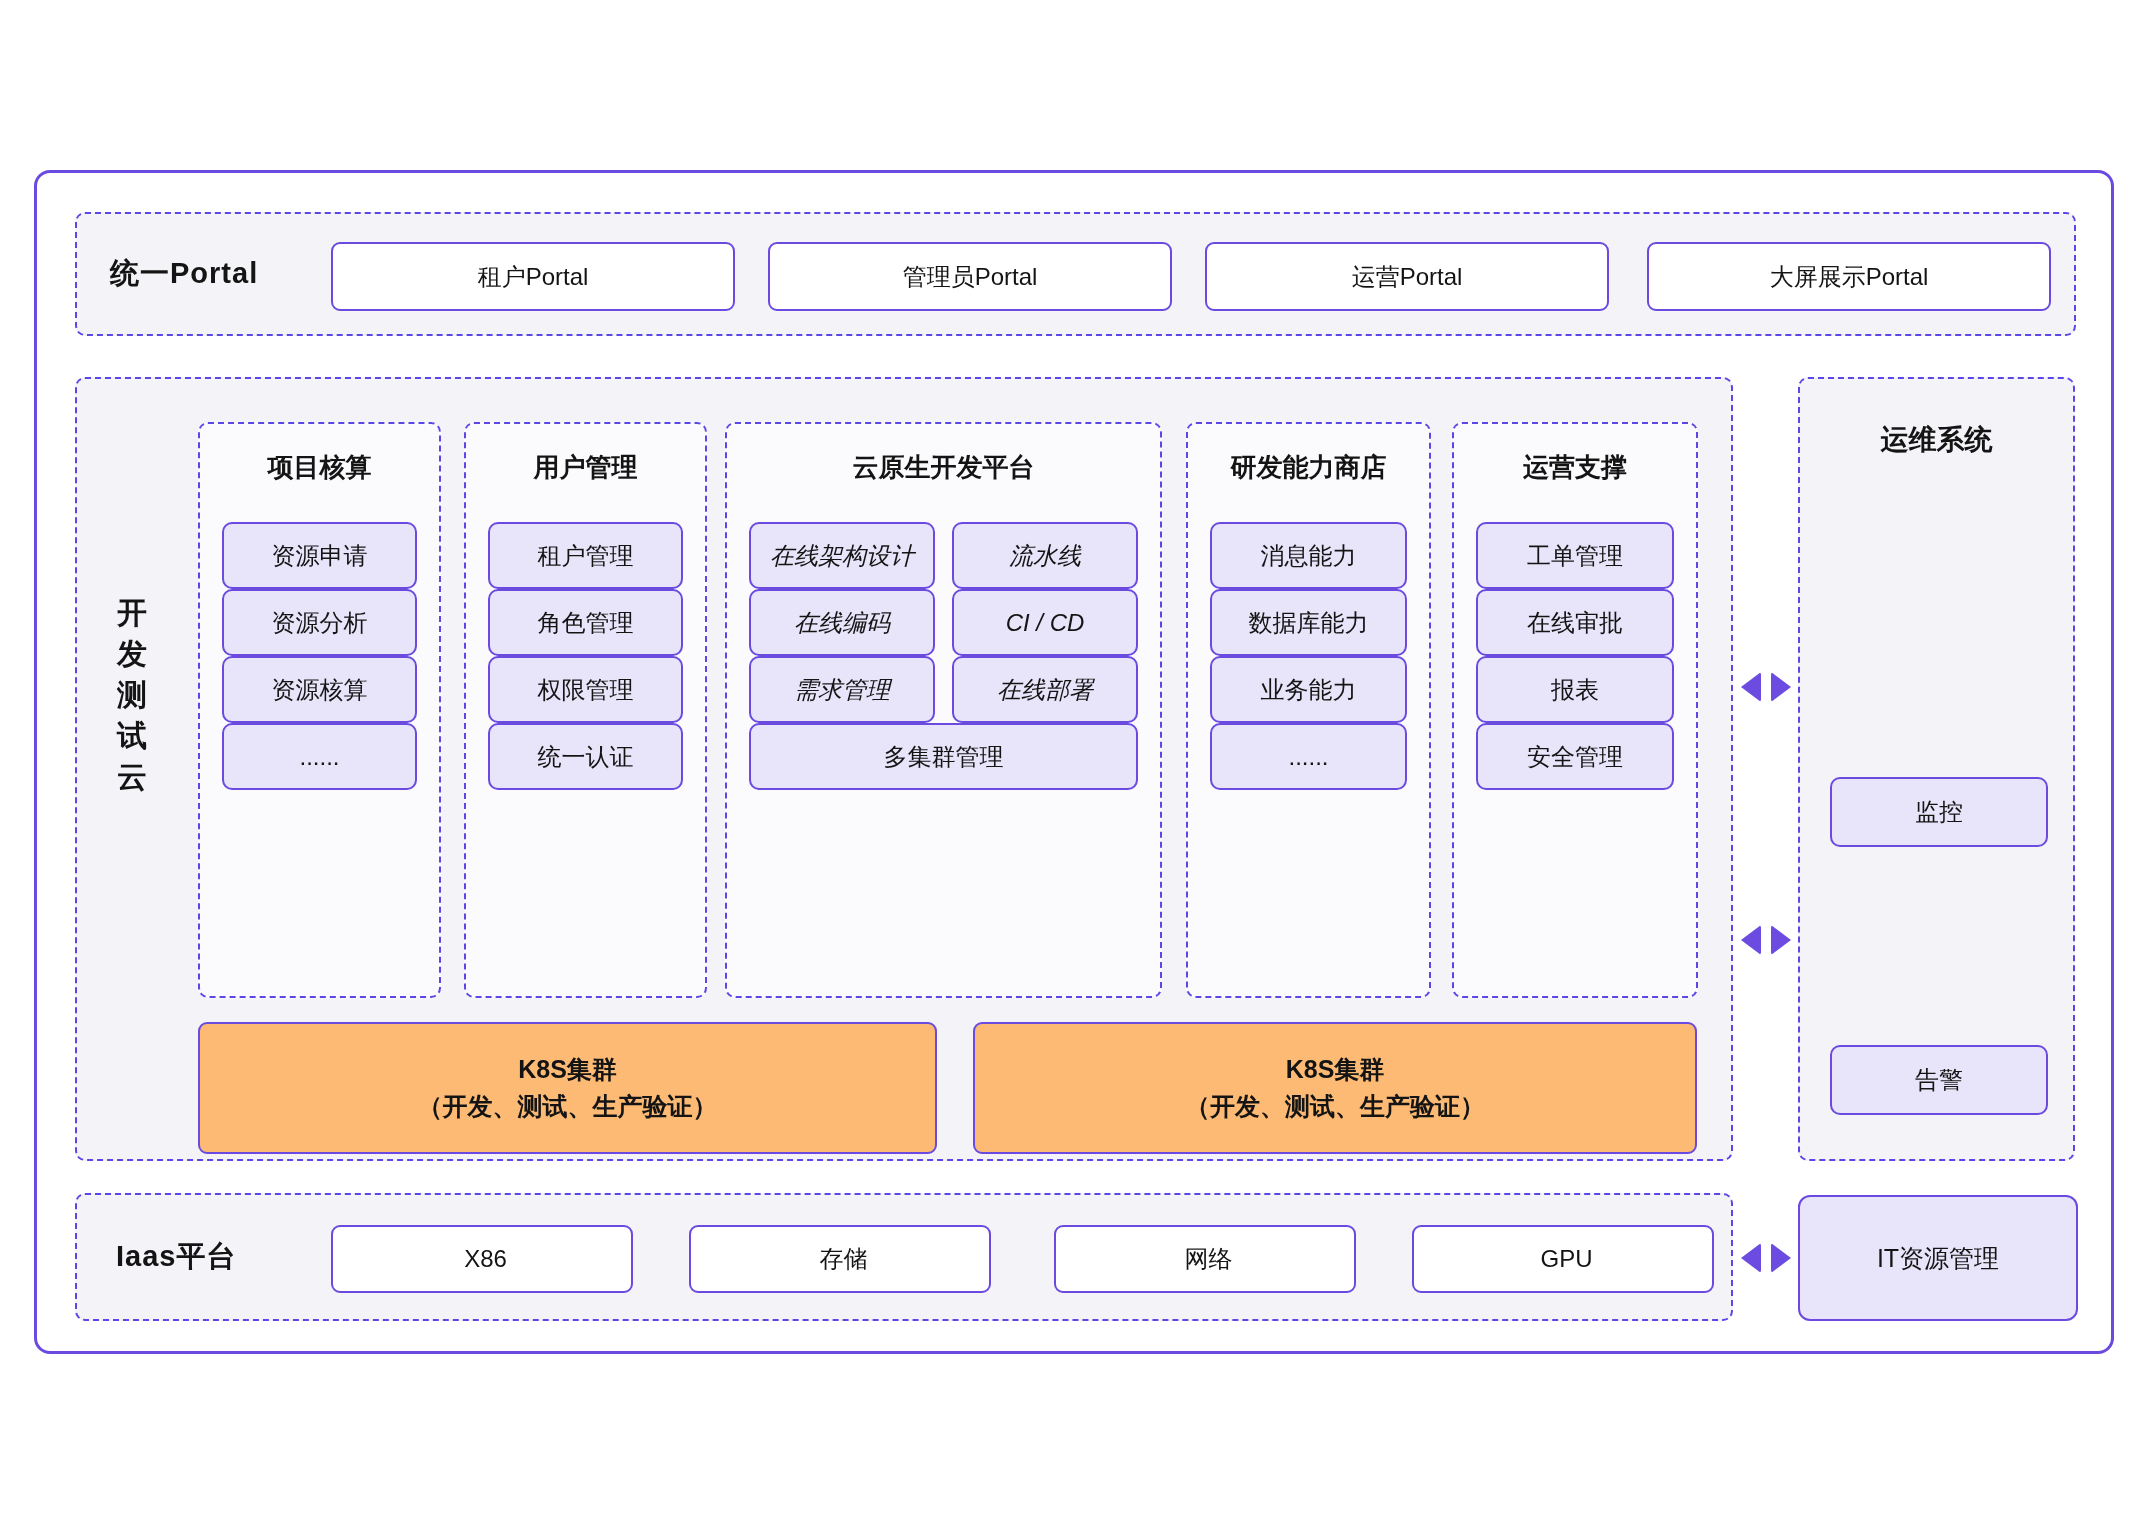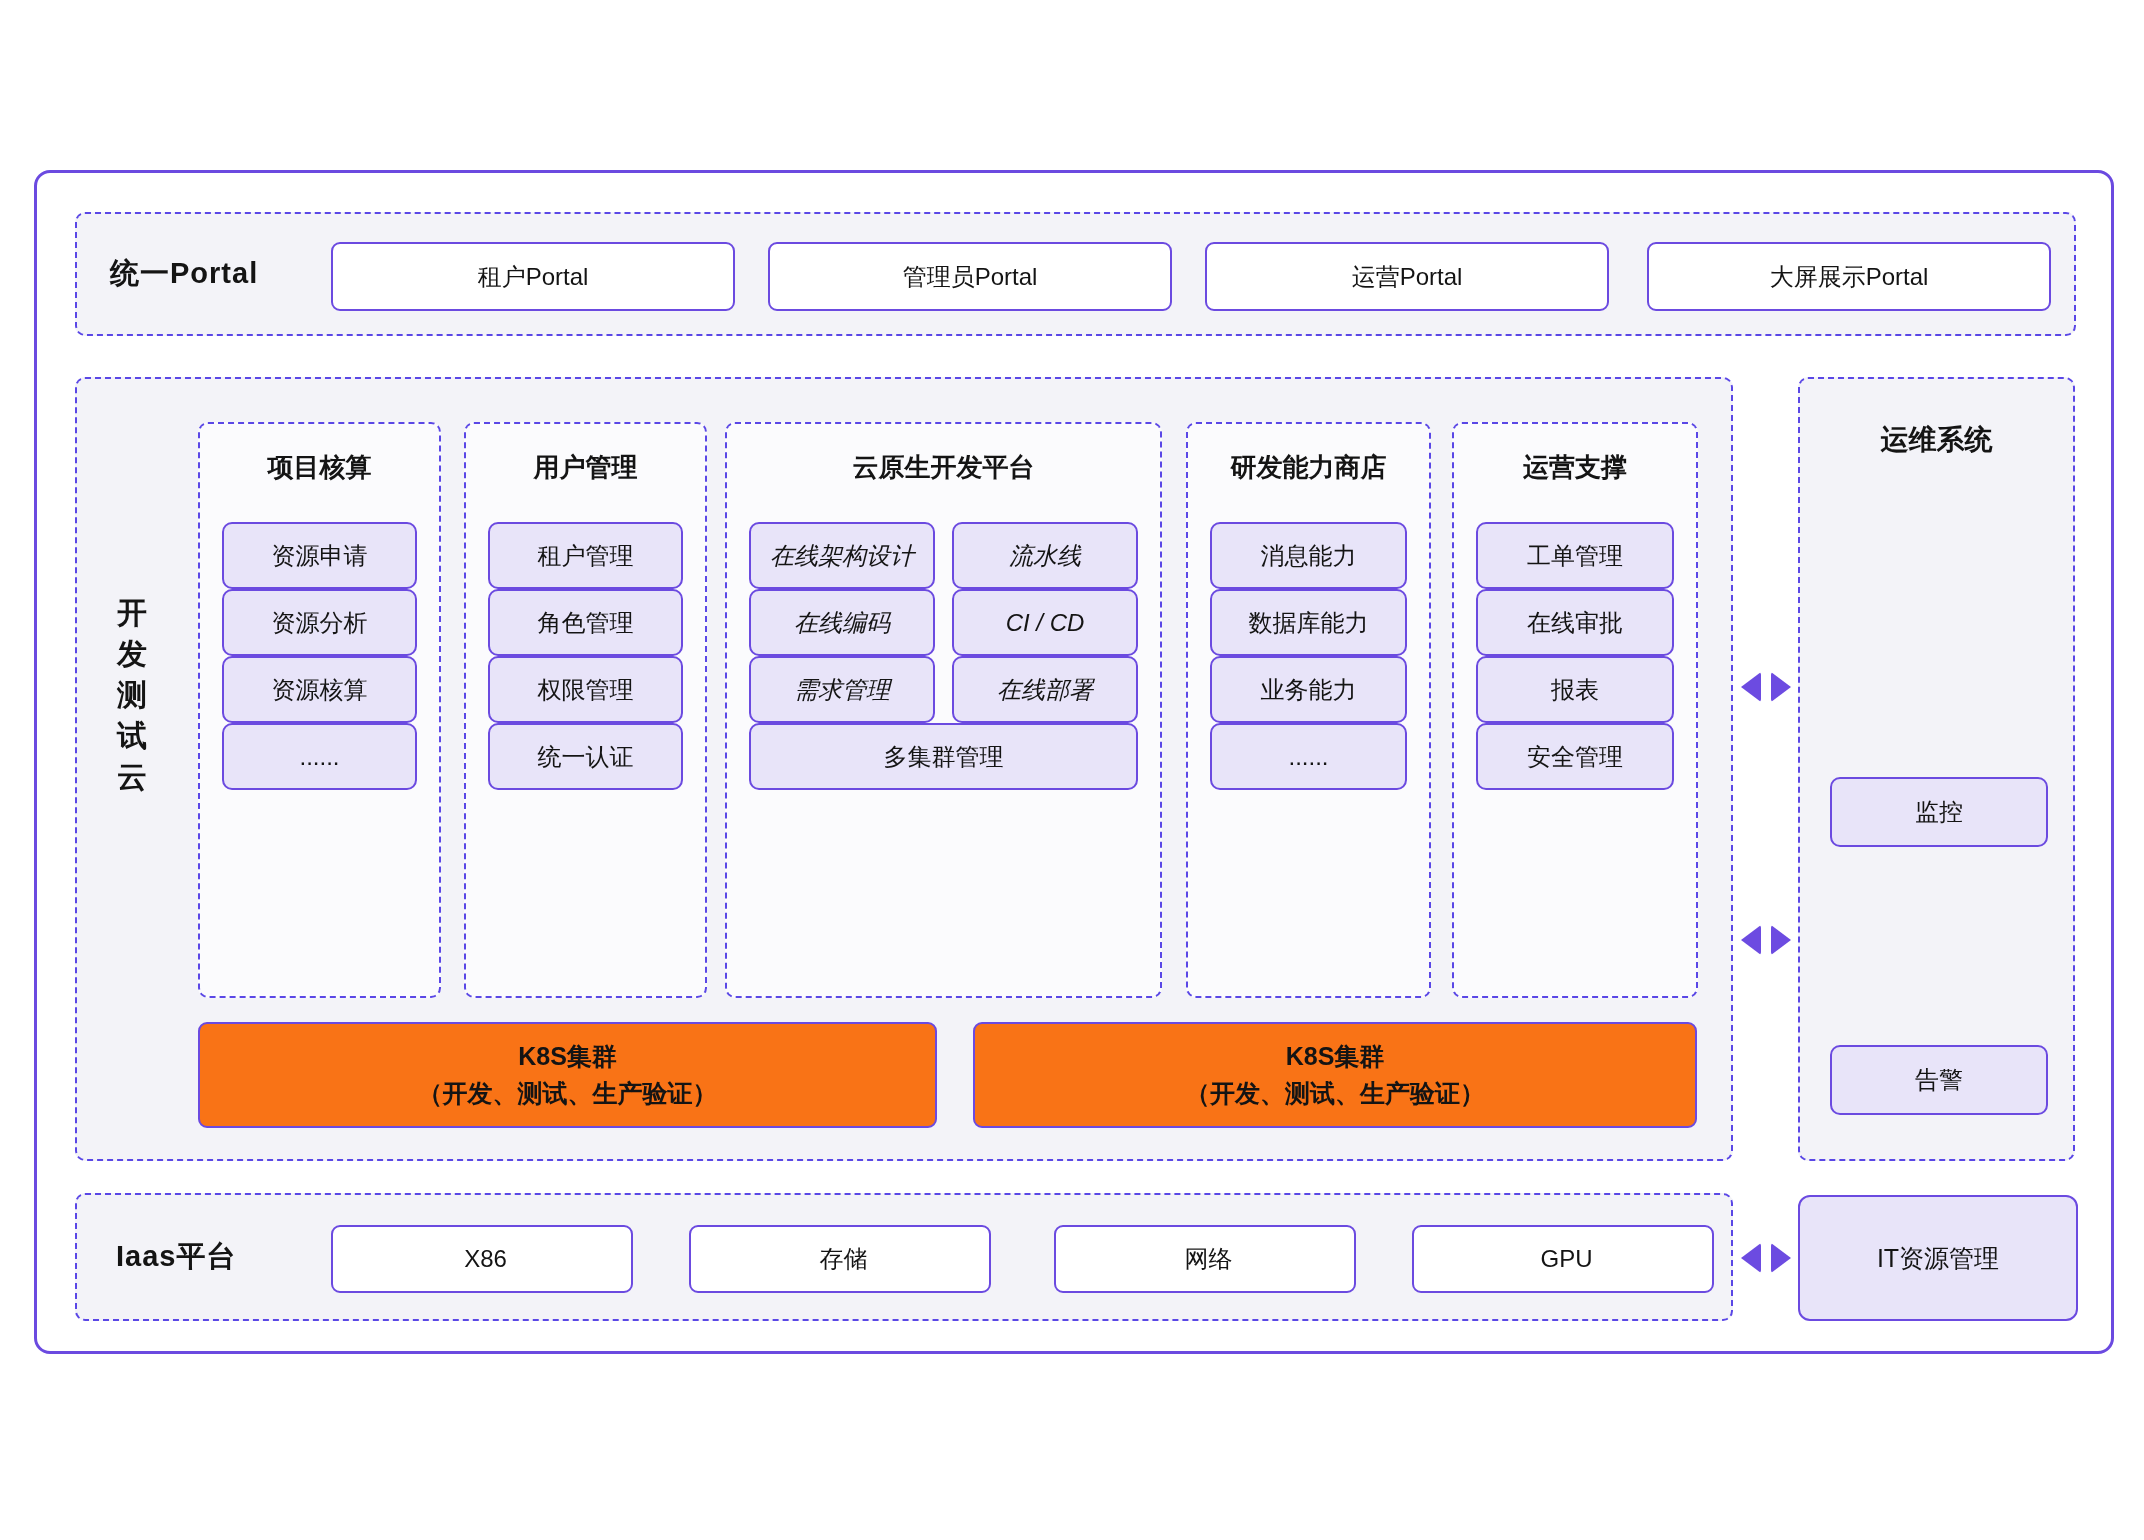--- a/index.html
+++ b/index.html
@@ -65,22 +65,22 @@
   }
   .chip {
     height: 67px;
     background: #E8E4F9;
     border: 2px solid #6B4AE0; border-radius: 10px;
     display: flex; align-items: center; justify-content: center;
     font-size: 24px;
   }
   .duo { display: grid; grid-template-columns: 1fr 1fr; gap: 17px; font-style: italic; }
   .k8s {
-    position: absolute; top: 643px; height: 106px;
-    background: #f97316;
+    position: absolute; top: 643px; height: 132px;
+    background: #fdba74;
     border: 2px solid #6B4AE0; border-radius: 9px;
     display: flex; flex-direction: column; align-items: center; justify-content: center;
     font-weight: bold; font-size: 25px; line-height: 37px;
   }
   #k8s-1 { left: 121px; width: 739px; }
   #k8s-2 { left: 896px; width: 724px; }
 
   
   .ops-title {
     position: absolute; top: 42px; left: 0; right: 0;

